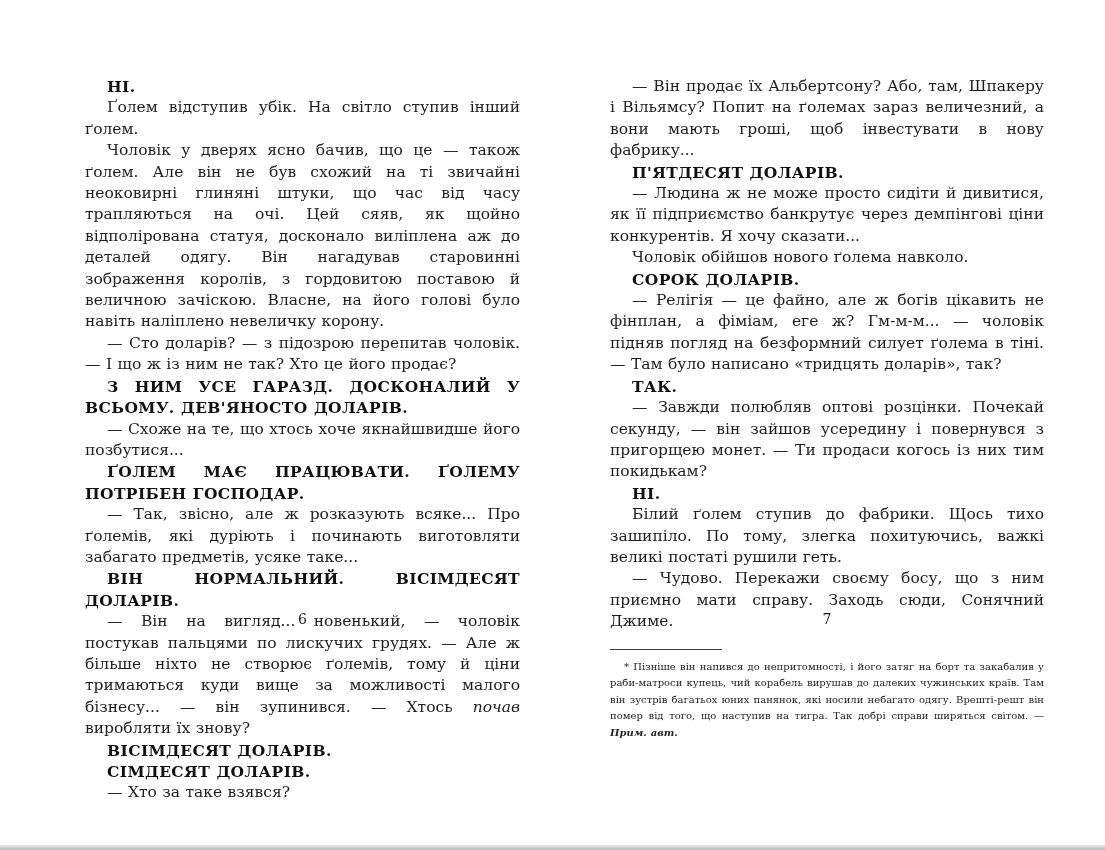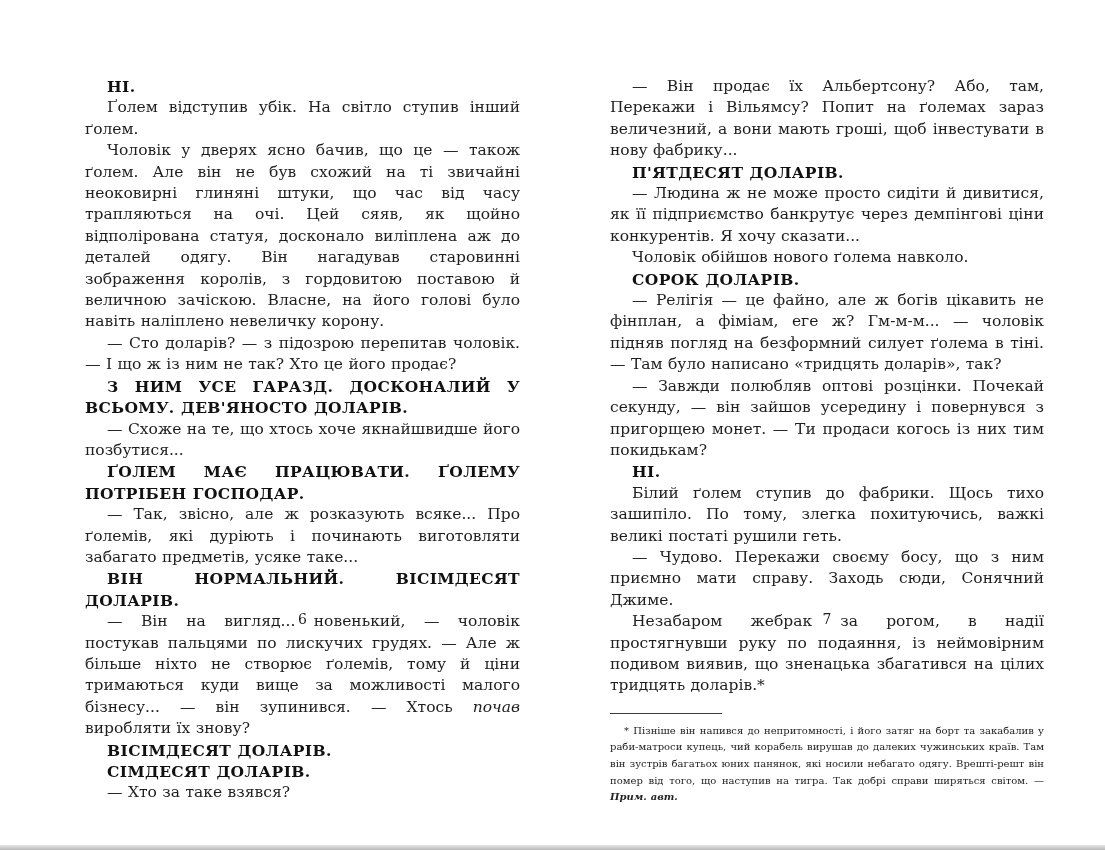--- a/index.html
+++ b/index.html
@@ -94,31 +94,31 @@
         <p class="body"><span>— Він на вигляд... новенький, — чоловік постукав пальцями по лискучих грудях. — Але ж більше ніхто не створює ґолемів, тому й ціни тримаються куди вище за можливості малого бізнесу... — він зупинився. — Хтось </span><span class="it">почав</span><span> виробляти їх знову?</span></p>
         <p class="golem"><span>ВІСІМДЕСЯТ ДОЛАРІВ.</span></p>
         <p class="golem"><span>СІМДЕСЯТ ДОЛАРІВ.</span></p>
         <p class="body"><span>— Хто за таке взявся?</span></p>
       </div>
     <div class="page-number">6</div>
   </div>
 
   <div class="page right">
     <div class="page-text">
-        <p class="body"><span>— Він продає їх Альбертсону? Або, там, Перекажи і Вільямсу? Попит на ґолемах зараз величезний, а вони мають гроші, щоб інвестувати в нову фабрику...</span></p>
+        <p class="body"><span>— Він продає їх Альбертсону? Або, там, Шпакеру і Вільямсу? Попит на ґолемах зараз величезний, а вони мають гроші, щоб інвестувати в нову фабрику...</span></p>
         <p class="golem"><span>П'ЯТДЕСЯТ ДОЛАРІВ.</span></p>
         <p class="body"><span>— Людина ж не може просто сидіти й дивитися, як її підприємство банкрутує через демпінгові ціни конкурентів. Я хочу сказати...</span></p>
         <p class="body"><span>Чоловік обійшов нового ґолема навколо.</span></p>
         <p class="golem"><span>СОРОК ДОЛАРІВ.</span></p>
         <p class="body"><span>— Релігія — це файно, але ж богів цікавить не фінплан, а фіміам, еге ж? Гм-м-м... — чоловік підняв погляд на безформний силует ґолема в тіні. — Там було написано «тридцять доларів», так?</span></p>
+        <p class="golem"><span>ТАК.</span></p>
         <p class="body"><span>— Завжди полюбляв оптові розцінки. Почекай секунду, — він зайшов усередину і повернувся з пригорщею монет. — Ти продаси когось із них тим покидькам?</span></p>
         <p class="golem"><span>НІ.</span></p>
         <p class="body"><span>Білий ґолем ступив до фабрики. Щось тихо зашипіло. По тому, злегка похитуючись, важкі великі постаті рушили геть.</span></p>
         <p class="body"><span>— Чудово. Перекажи своєму босу, що з ним приємно мати справу. Заходь сюди, Сонячний Джиме.</span></p>
-        <p class="body"><span>Незабаром жебрак за рогом, в надії простягнувши руку по подаяння, із неймовірним подивом виявив, що зненацька збагатився на цілих тридцять доларів.*</span></p>
         <div class="footnote-divider"></div>
         <p class="footnote"><span>*  Пізніше він напився до непритомності, і його затяг на борт та закабалив у раби-матроси купець, чий корабель вирушав до далеких чужинських країв. Там він зустрів багатьох юних панянок, які носили небагато одягу. Врешті-решт він помер від того, що наступив на тигра. Так добрі справи ширяться світом. — </span><span class="it bd">Прим. авт.</span></p>
       </div>
     <div class="page-number">7</div>
   </div>
 
   <div class="bottom-edge"></div>
 </div>
 
 </body></html>

